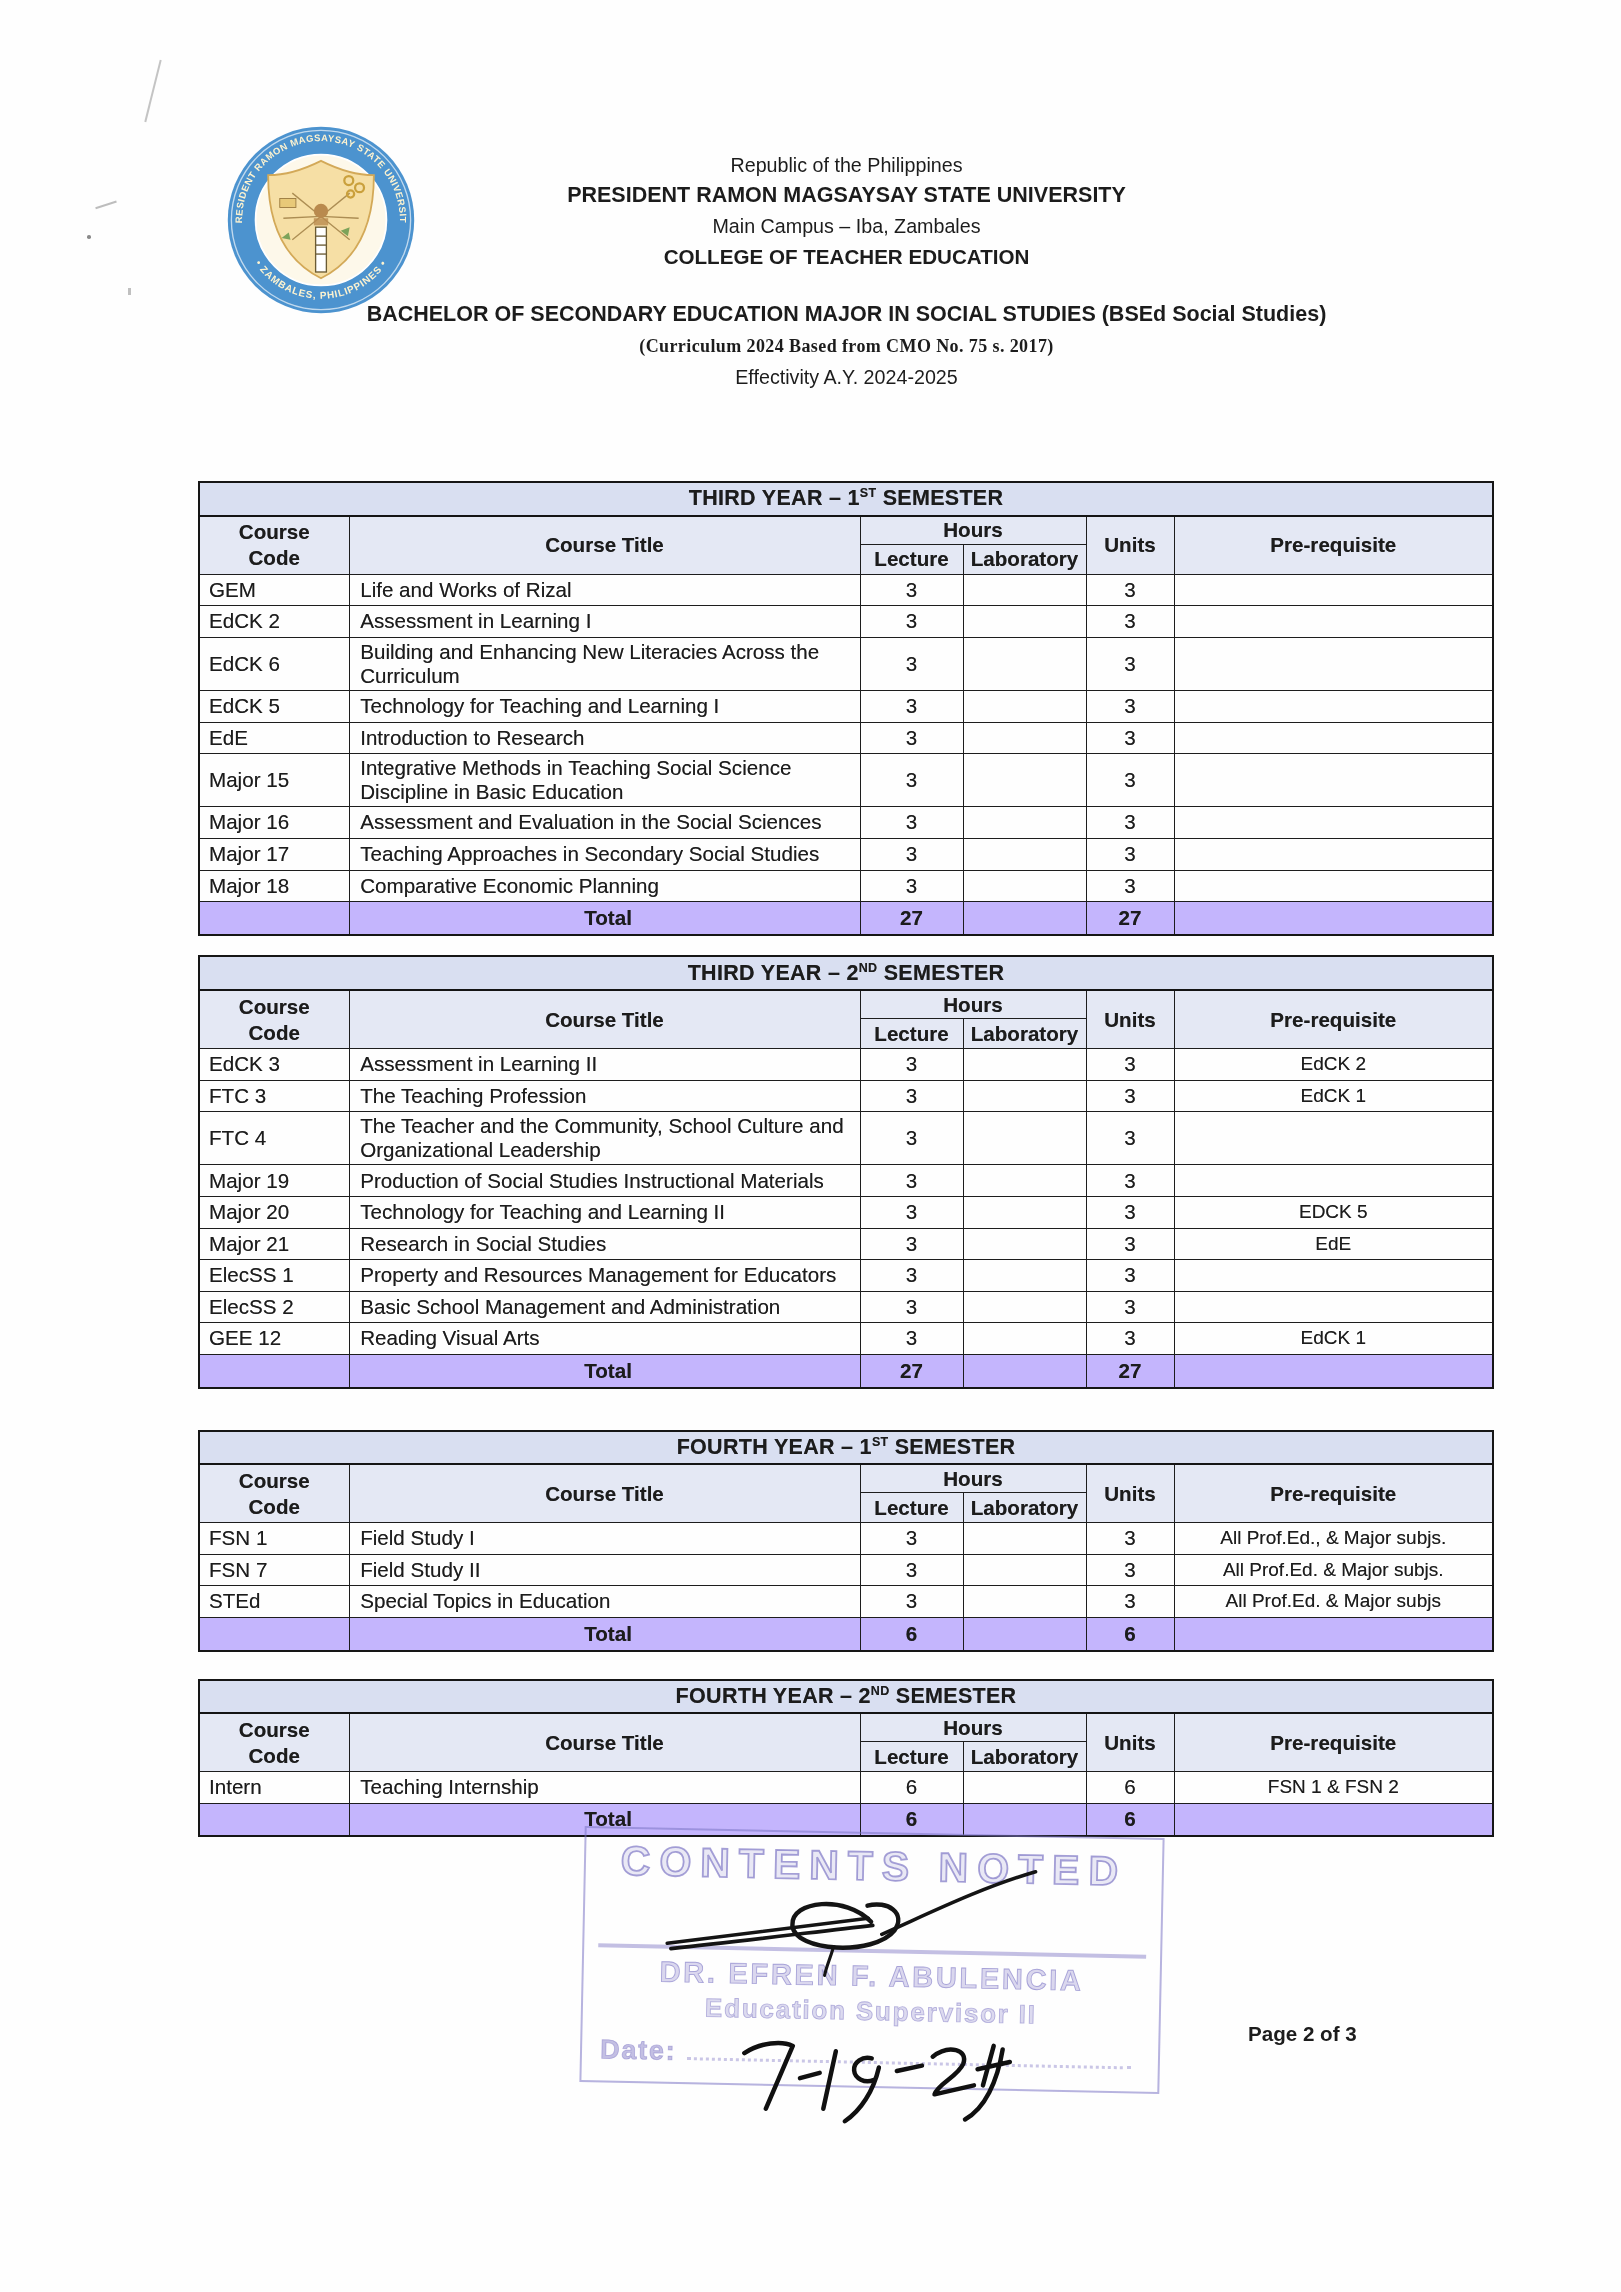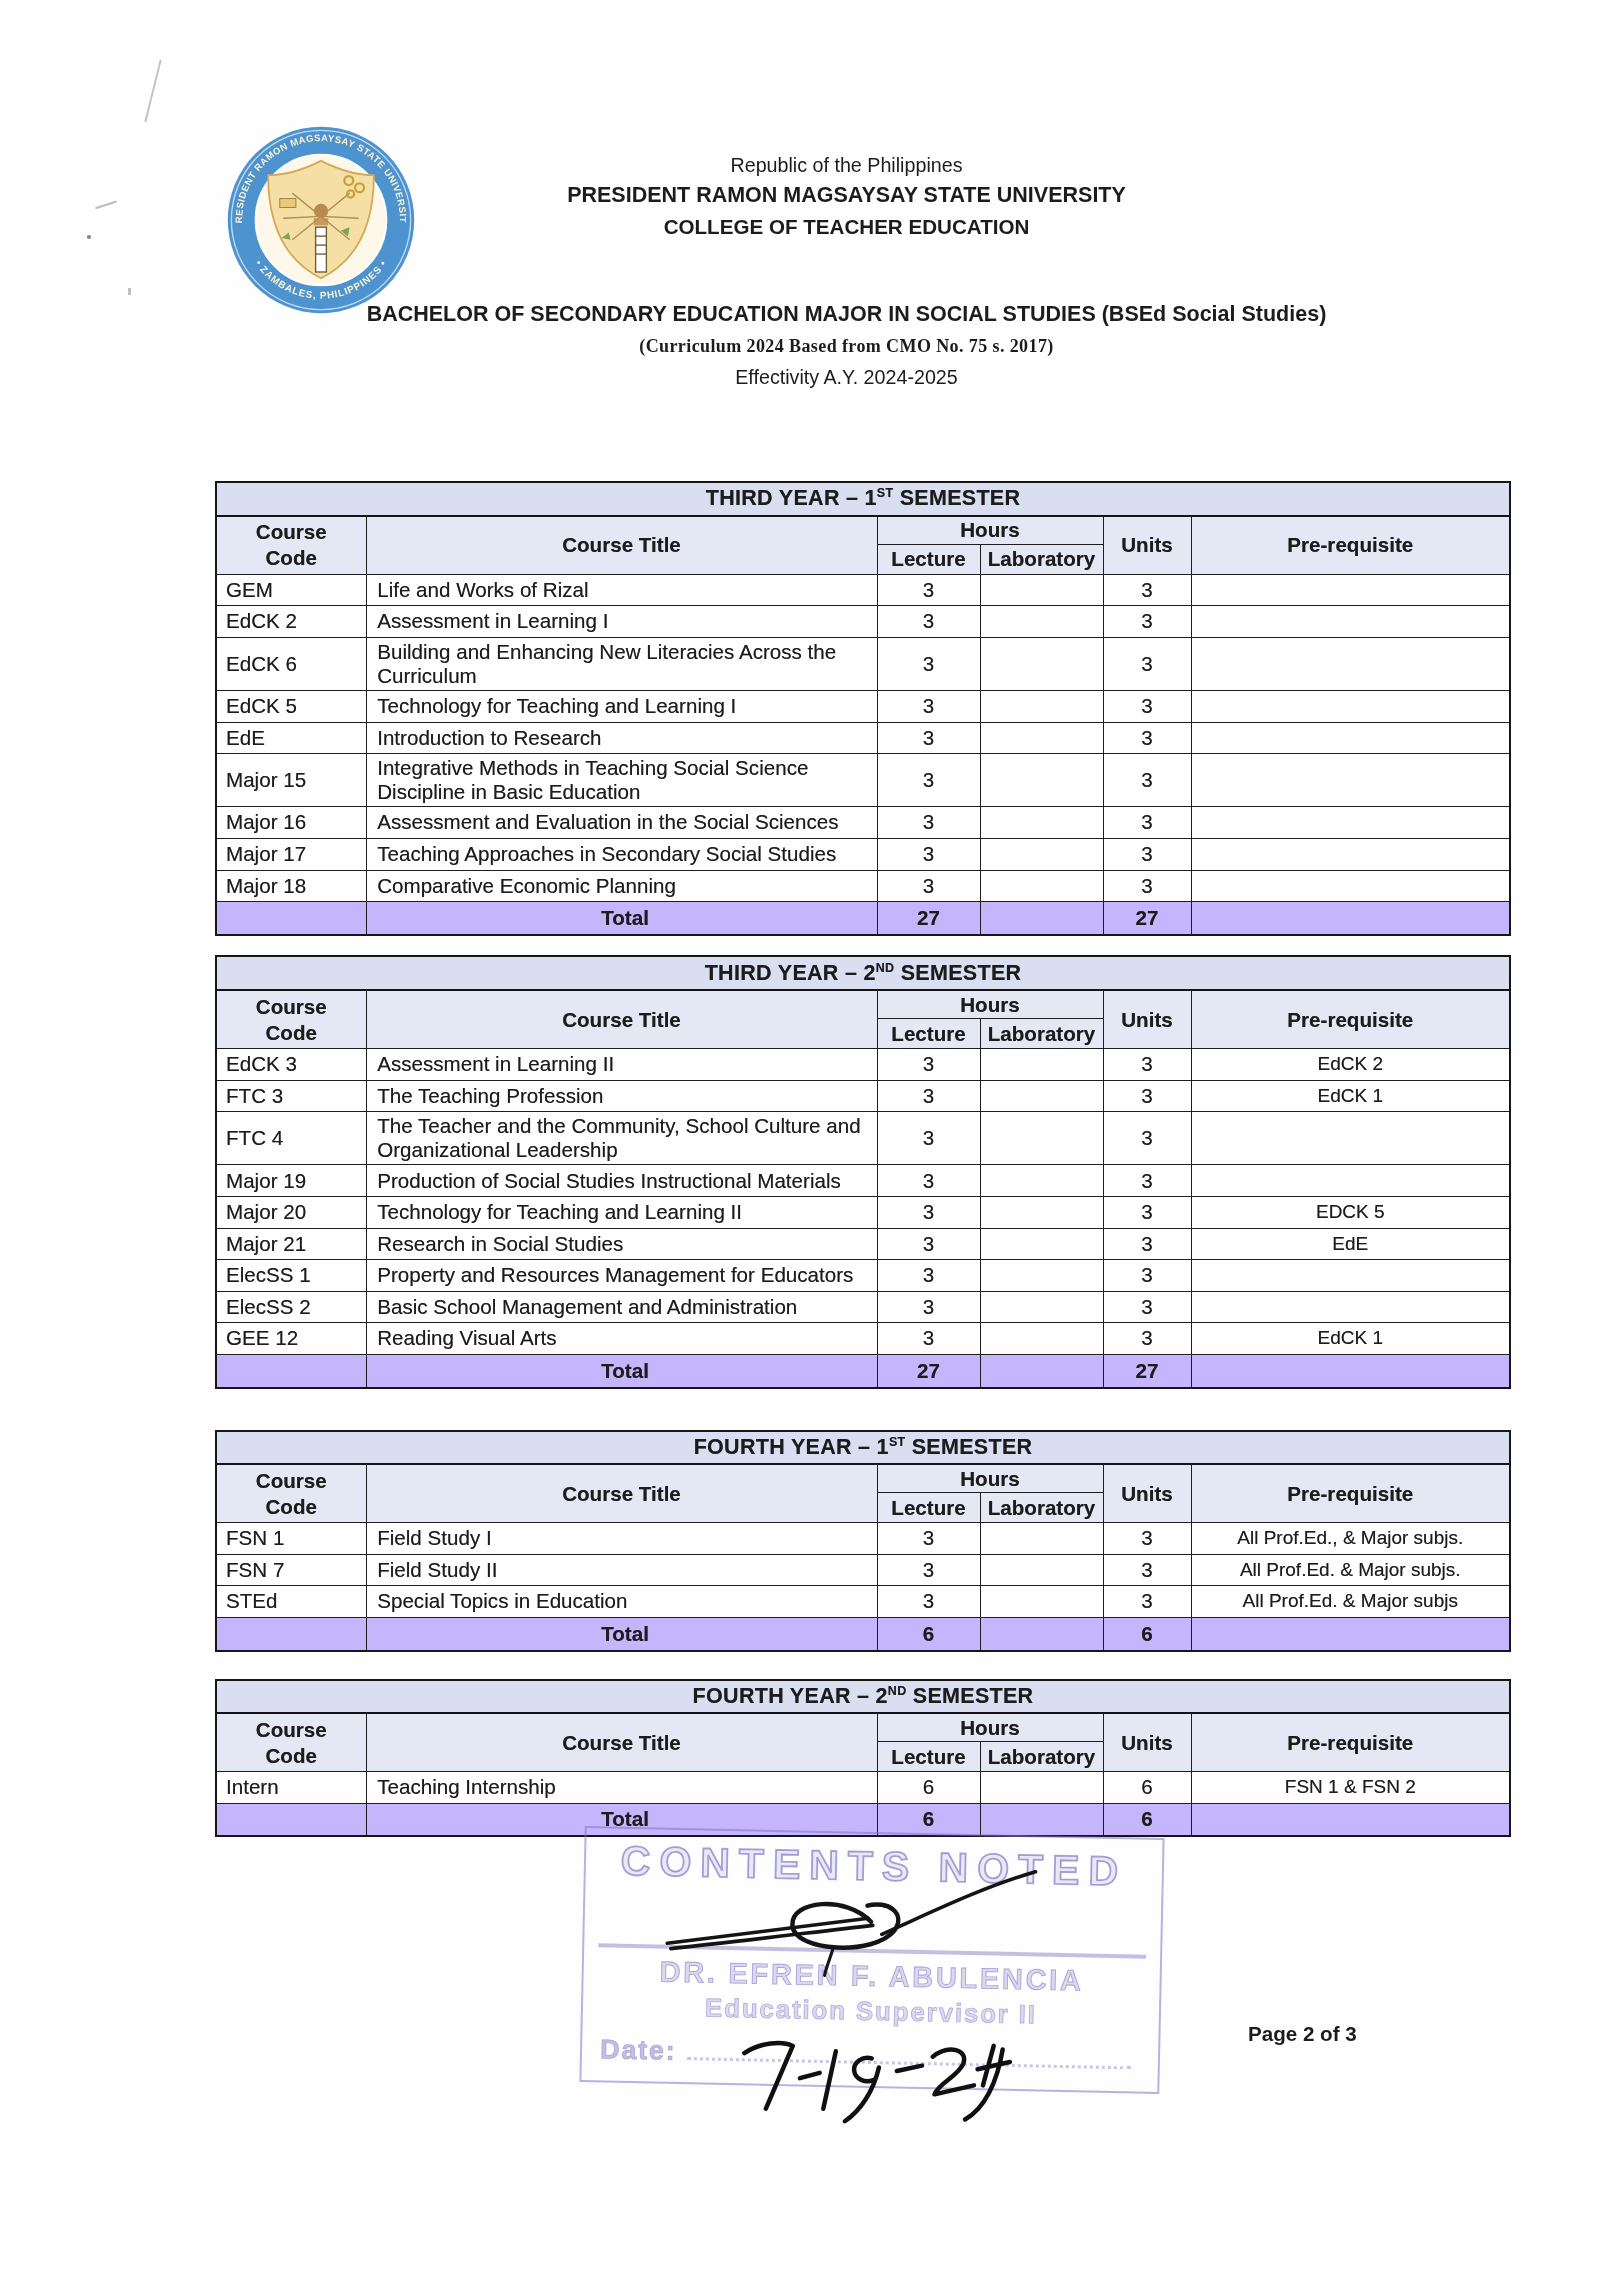--- a/index.html
+++ b/index.html
@@ -24,21 +24,21 @@
   .hdr .l1{font-size:19.7px;line-height:30px;}
   .hdr .l2{font-size:21.5px;line-height:31px;font-weight:bold;}
   .hdr .l3{font-size:19.7px;line-height:30px;}
   .hdr .l4{font-size:20.6px;line-height:31px;font-weight:bold;}
   .prog{position:absolute;top:297px;left:72px;width:1549px;text-align:center;}
   .prog .p1{font-size:21.5px;line-height:34px;font-weight:bold;}
   .prog .p2{font-size:18px;line-height:30px;font-weight:bold;font-family:"Liberation Serif",serif;letter-spacing:0.4px;}
   .prog .p3{font-size:19.7px;line-height:32px;}
 
   
-  .tables{position:absolute;top:481px;left:215px;width:1128px;}
+  .tables{position:absolute;top:481px;left:198px;width:1128px;}
   table.sem-table{border-collapse:collapse;table-layout:fixed;width:1294px;border:2.7px solid #161616;
     text-shadow:0 0 0.4px rgba(20,20,20,.55);}
   table.mgap1{margin-bottom:19.7px;}
   table.mgap2{margin-bottom:41px;}
   table.mgap3{margin-bottom:27px;padding-left:27px;}
   .sem-table th,.sem-table td{border:1.8px solid #1d1d1d;}
   .title-bar th{background:#d9dff1;font-size:21.5px;font-weight:bold;height:29.6px;border-bottom:2.7px solid #141414;letter-spacing:0.3px;}
   .title-bar sup{font-size:12.5px;}
   thead .hcell{background:#e4e8f4;font-size:20.6px;font-weight:bold;}
   .h-code{white-space:pre-line;line-height:1.25;margin-top:44px;}
@@ -123,20 +123,21 @@
       <textPath href="#arcTop" startOffset="50%" text-anchor="middle">PRESIDENT RAMON MAGSAYSAY STATE UNIVERSITY</textPath>
     </text>
     <text font-size="11" font-weight="bold" fill="#fdf3d0" letter-spacing="1">
       <textPath href="#arcBottom" startOffset="50%" text-anchor="middle">• ZAMBALES, PHILIPPINES •</textPath>
     </text>
   </svg>
 
   <div class="hdr">
     <div class="l1">Republic of the Philippines</div>
     <div class="l2">PRESIDENT RAMON MAGSAYSAY STATE UNIVERSITY</div>
+    <div class="l3">Main Campus – Iba, Zambales</div>
     <div class="l4">COLLEGE OF TEACHER EDUCATION</div>
   </div>
   <div class="prog">
     <div class="p1">BACHELOR OF SECONDARY EDUCATION MAJOR IN SOCIAL STUDIES (BSEd Social Studies)</div>
     <div class="p2">(Curriculum 2024 Based from CMO No. 75 s. 2017)</div>
     <div class="p3">Effectivity A.Y. 2024-2025</div>
   </div>
 
   <div class="tables">
 

